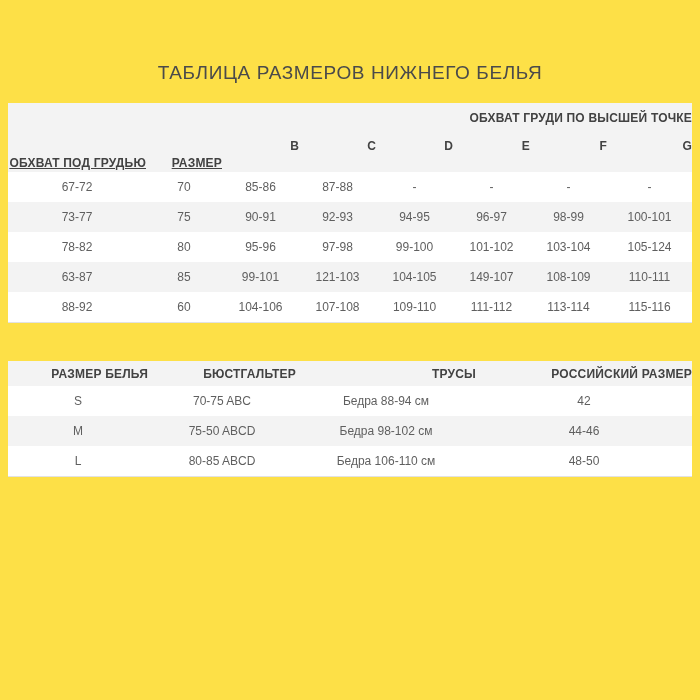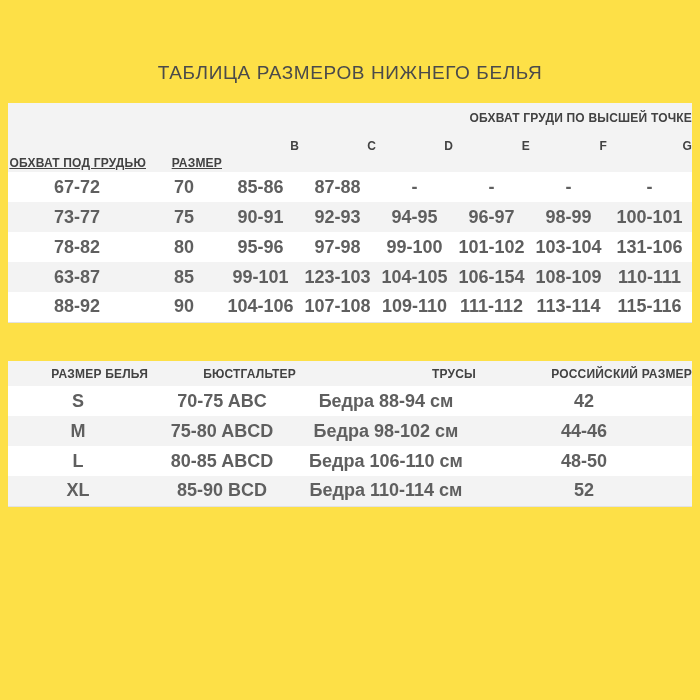--- a/index.html
+++ b/index.html
@@ -47,22 +47,22 @@
   }
   th {
     background: #f3f3f3;
     font-size: 12px;
     font-weight: 700;
     letter-spacing: 0.2px;
     color: #424242;
     text-align: right;
   }
   td {
-    font-size: 18px;
-    font-weight: 700;
+    font-size: 12px;
+    font-weight: 400;
     color: #5f5f5f;
   }
   .size-table thead tr.group-row th { height: 30px; vertical-align: bottom; padding-bottom: 2px; }
   .size-table thead tr.group-row th.span-head { vertical-align: middle; padding-bottom: 0; }
   .size-table thead tr.cup-row th { height: 33px; vertical-align: top; padding-top: 6px; }
   .size-table thead th.rowspan-head { vertical-align: middle; padding: 0; text-decoration: underline; }
   .size-table tbody tr { height: 30px; }
   .garment-table thead tr { height: 25px; }
   .garment-table tbody tr { height: 30px; }
   tbody tr:nth-child(even) { background: #f3f3f3; }
@@ -123,35 +123,35 @@
         <td>100-101</td>
       </tr>
       <tr>
         <td>78-82</td>
         <td>80</td>
         <td>95-96</td>
         <td>97-98</td>
         <td>99-100</td>
         <td>101-102</td>
         <td>103-104</td>
-        <td>131-106</td>
+        <td>105-124</td>
       </tr>
       <tr>
         <td>63-87</td>
         <td>85</td>
         <td>99-101</td>
-        <td>123-103</td>
+        <td>121-103</td>
         <td>104-105</td>
-        <td>106-154</td>
+        <td>149-107</td>
         <td>108-109</td>
         <td>110-111</td>
       </tr>
       <tr>
         <td>88-92</td>
-        <td>90</td>
+        <td>60</td>
         <td>104-106</td>
         <td>107-108</td>
         <td>109-110</td>
         <td>111-112</td>
         <td>113-114</td>
         <td>115-116</td>
       </tr>
     </tbody>
   </table>
 
@@ -172,32 +172,26 @@
     </thead>
     <tbody>
       <tr>
         <td>S</td>
         <td>70-75 ABC</td>
         <td>Бедра 88-94 см</td>
         <td>42</td>
       </tr>
       <tr>
         <td>M</td>
-        <td>75-80 ABCD</td>
+        <td>75-50 ABCD</td>
         <td>Бедра 98-102 см</td>
         <td>44-46</td>
       </tr>
       <tr>
         <td>L</td>
         <td>80-85 ABCD</td>
         <td>Бедра 106-110 см</td>
         <td>48-50</td>
       </tr>
-      <tr>
-        <td>XL</td>
-        <td>85-90 BCD</td>
-        <td>Бедра 110-114 см</td>
-        <td>52</td>
-      </tr>
     </tbody>
   </table>
 
 </div>
 
 </body></html>

